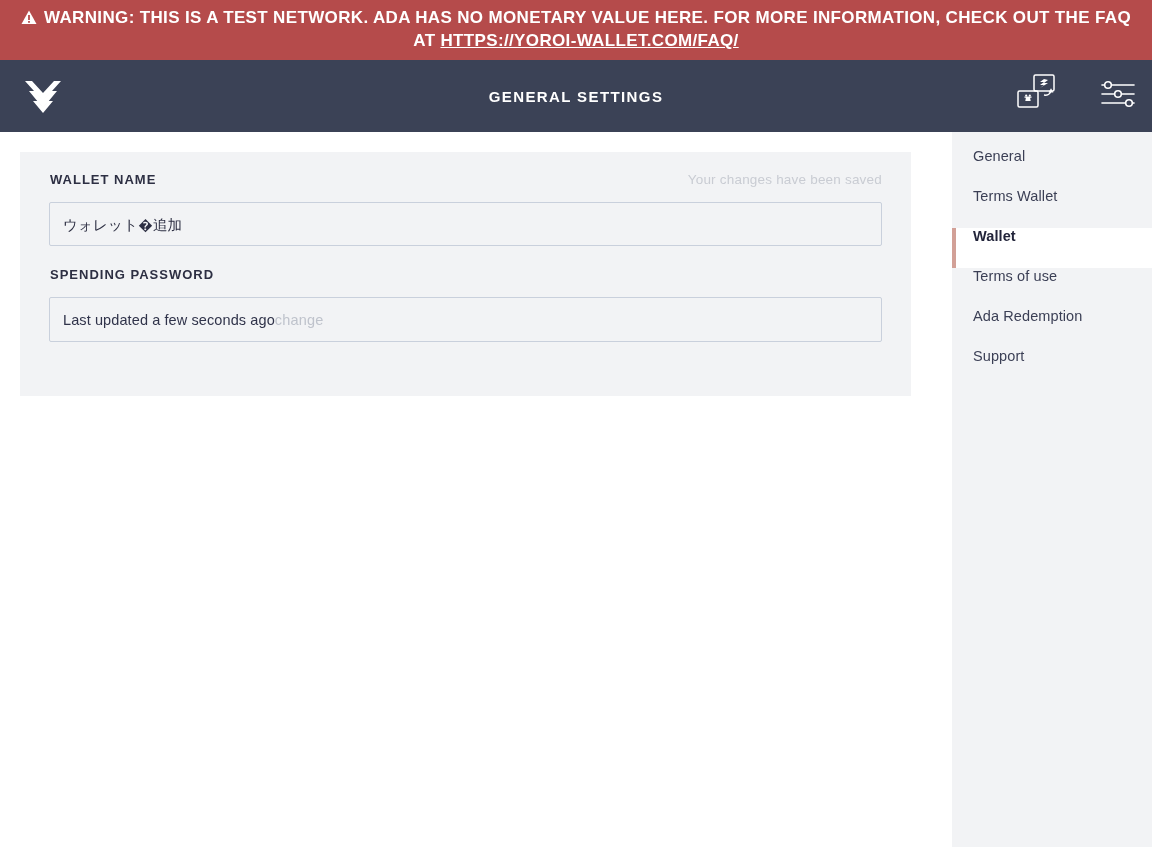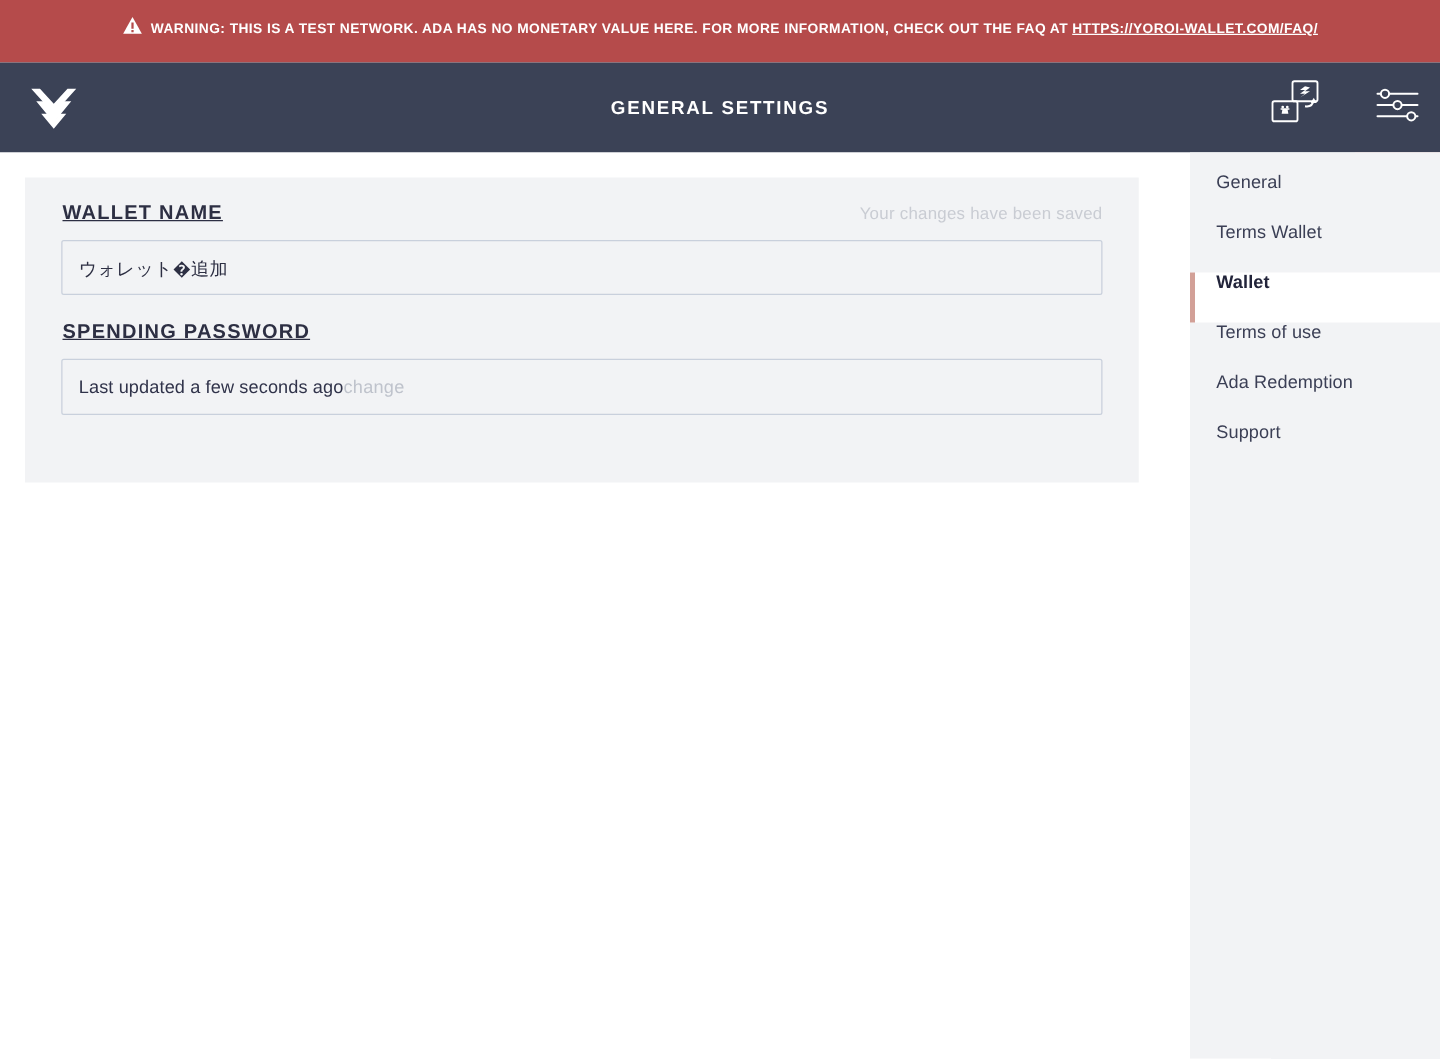--- a/index.html
+++ b/index.html
@@ -9,21 +9,22 @@
     font-family: "Liberation Sans", sans-serif;
     overflow: hidden;
   }
   #app { position: relative; width: 1152px; height: 847px; display: flex; flex-direction: column; }
 
   
   .warning-banner {
     background: #b54b4b;
     color: #ffffff;
     padding: 7px 20px 9px 20px;
-    font-size: 11px;
+    text-align: center;
+    font-size: 17px;
     font-weight: bold;
     letter-spacing: 0.35px;
     line-height: 21px;
     min-height: 50px;
     display: flex;
     align-items: center;
     justify-content: center;
   }
   .warning-inner { display: block; max-width: 1120px; }
   .warn-icon {
@@ -96,25 +97,24 @@
 
   .field-label-row {
     display: flex;
     align-items: baseline;
     justify-content: space-between;
     padding: 0 0 0 1px;
     min-height: 20px;
   }
   .field-label {
     color: #2d2f43;
-    font-size: 16px;
+    font-size: 13px;
     font-weight: bold;
     letter-spacing: 1px;
     text-transform: uppercase;
-    text-decoration: underline;
   }
   .saved-msg {
     color: #c9ccd3;
     font-size: 13.5px;
     letter-spacing: 0.2px;
   }
 
   .text-input {
     display: block;
     width: 100%;

